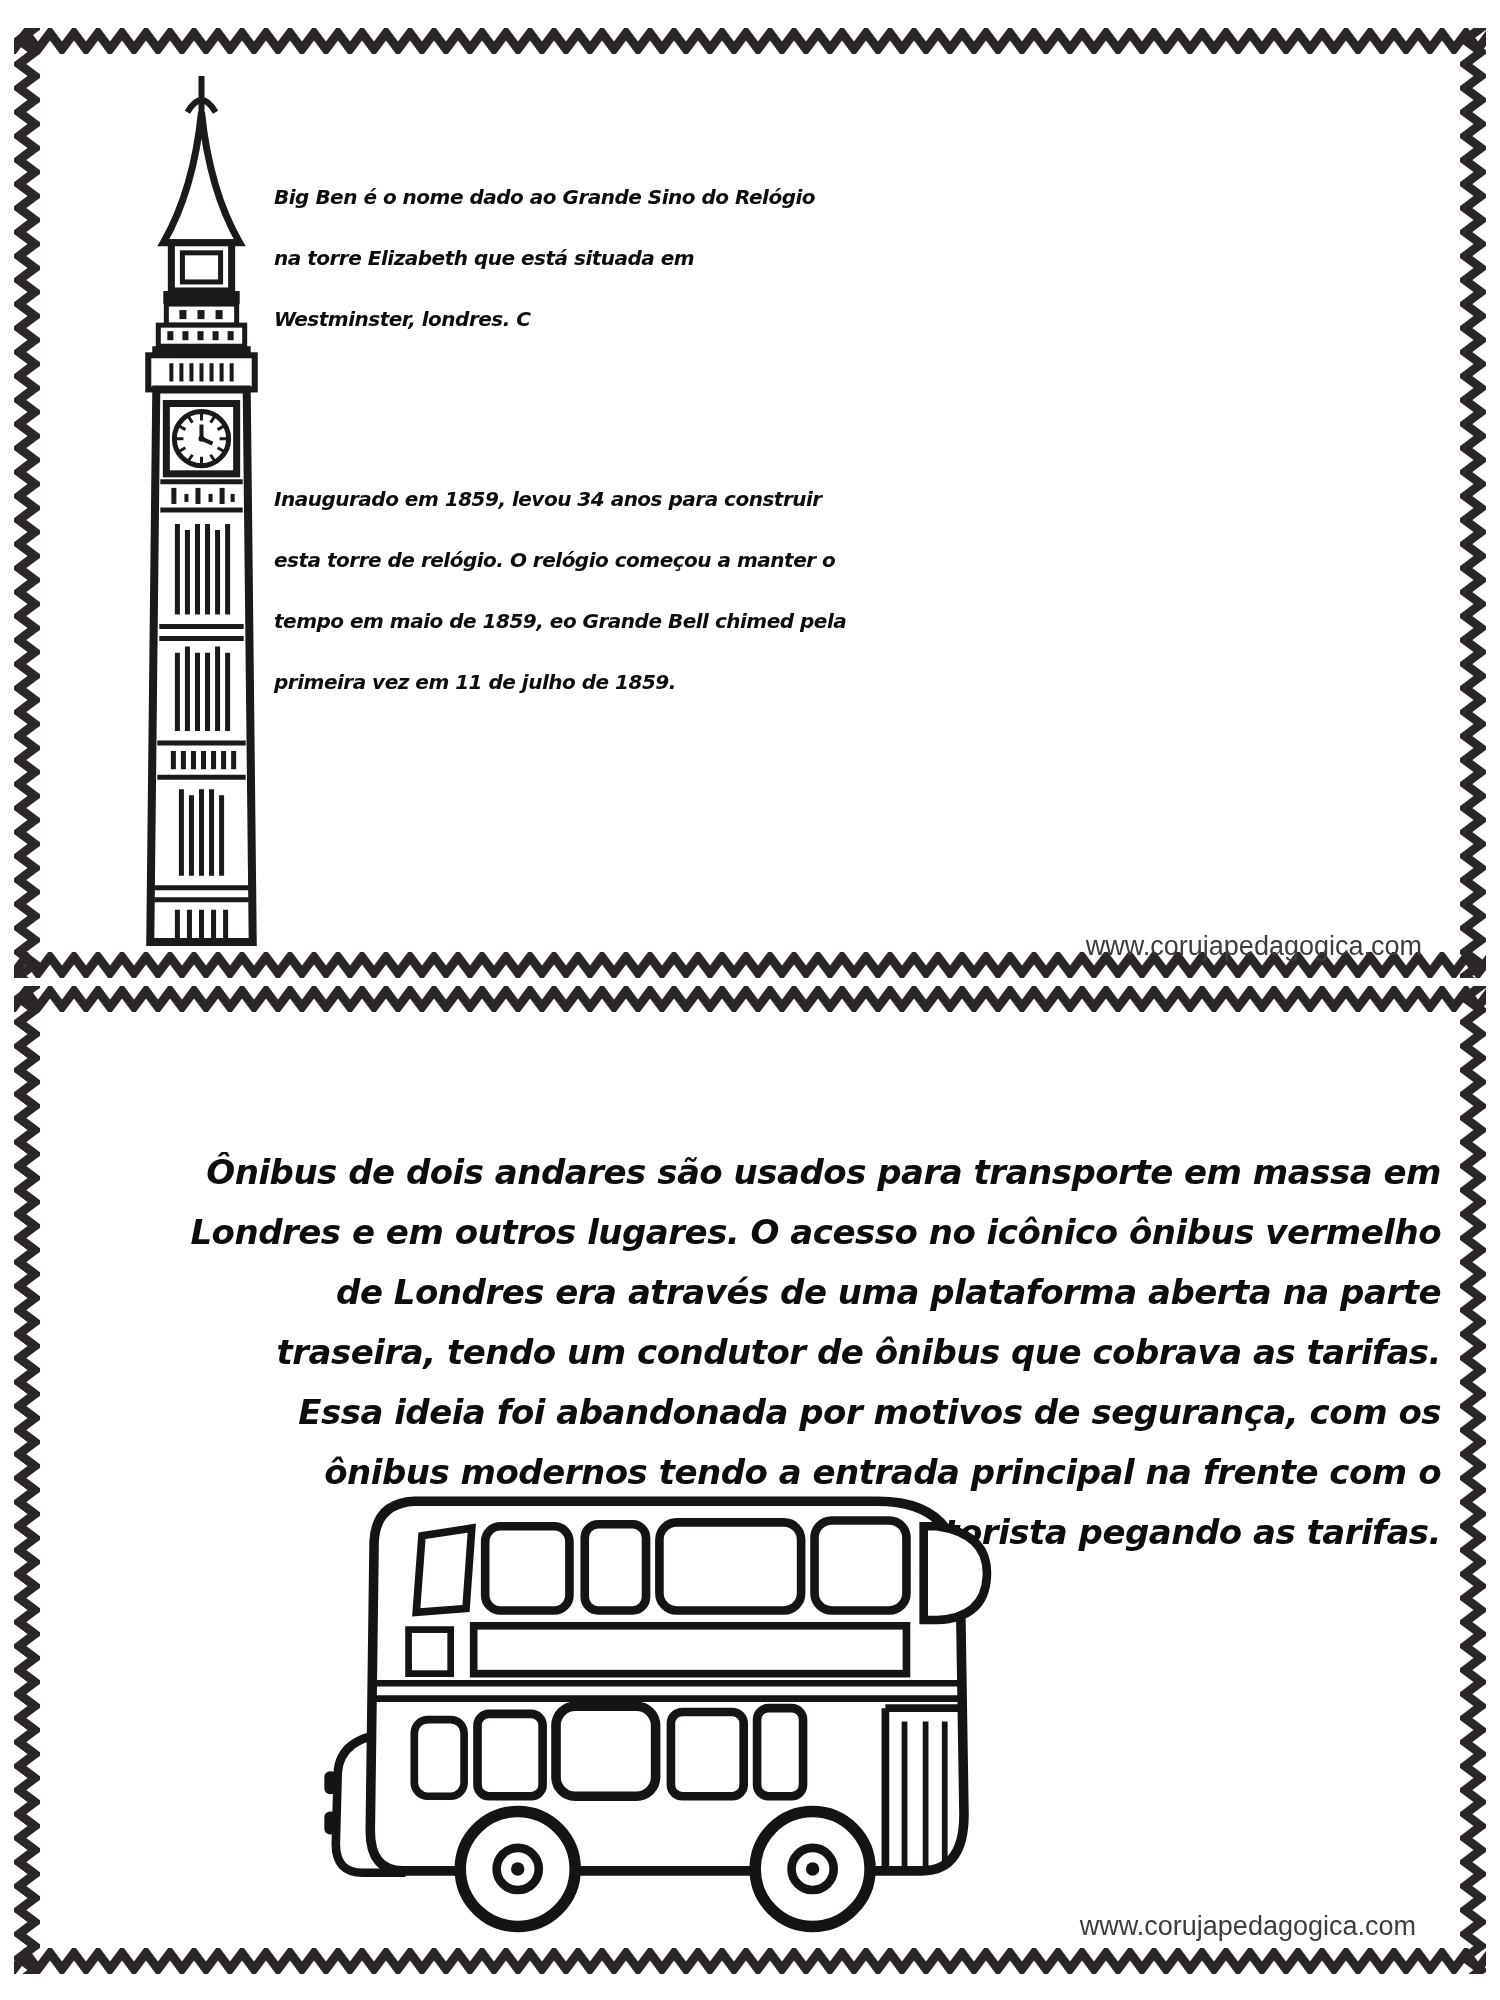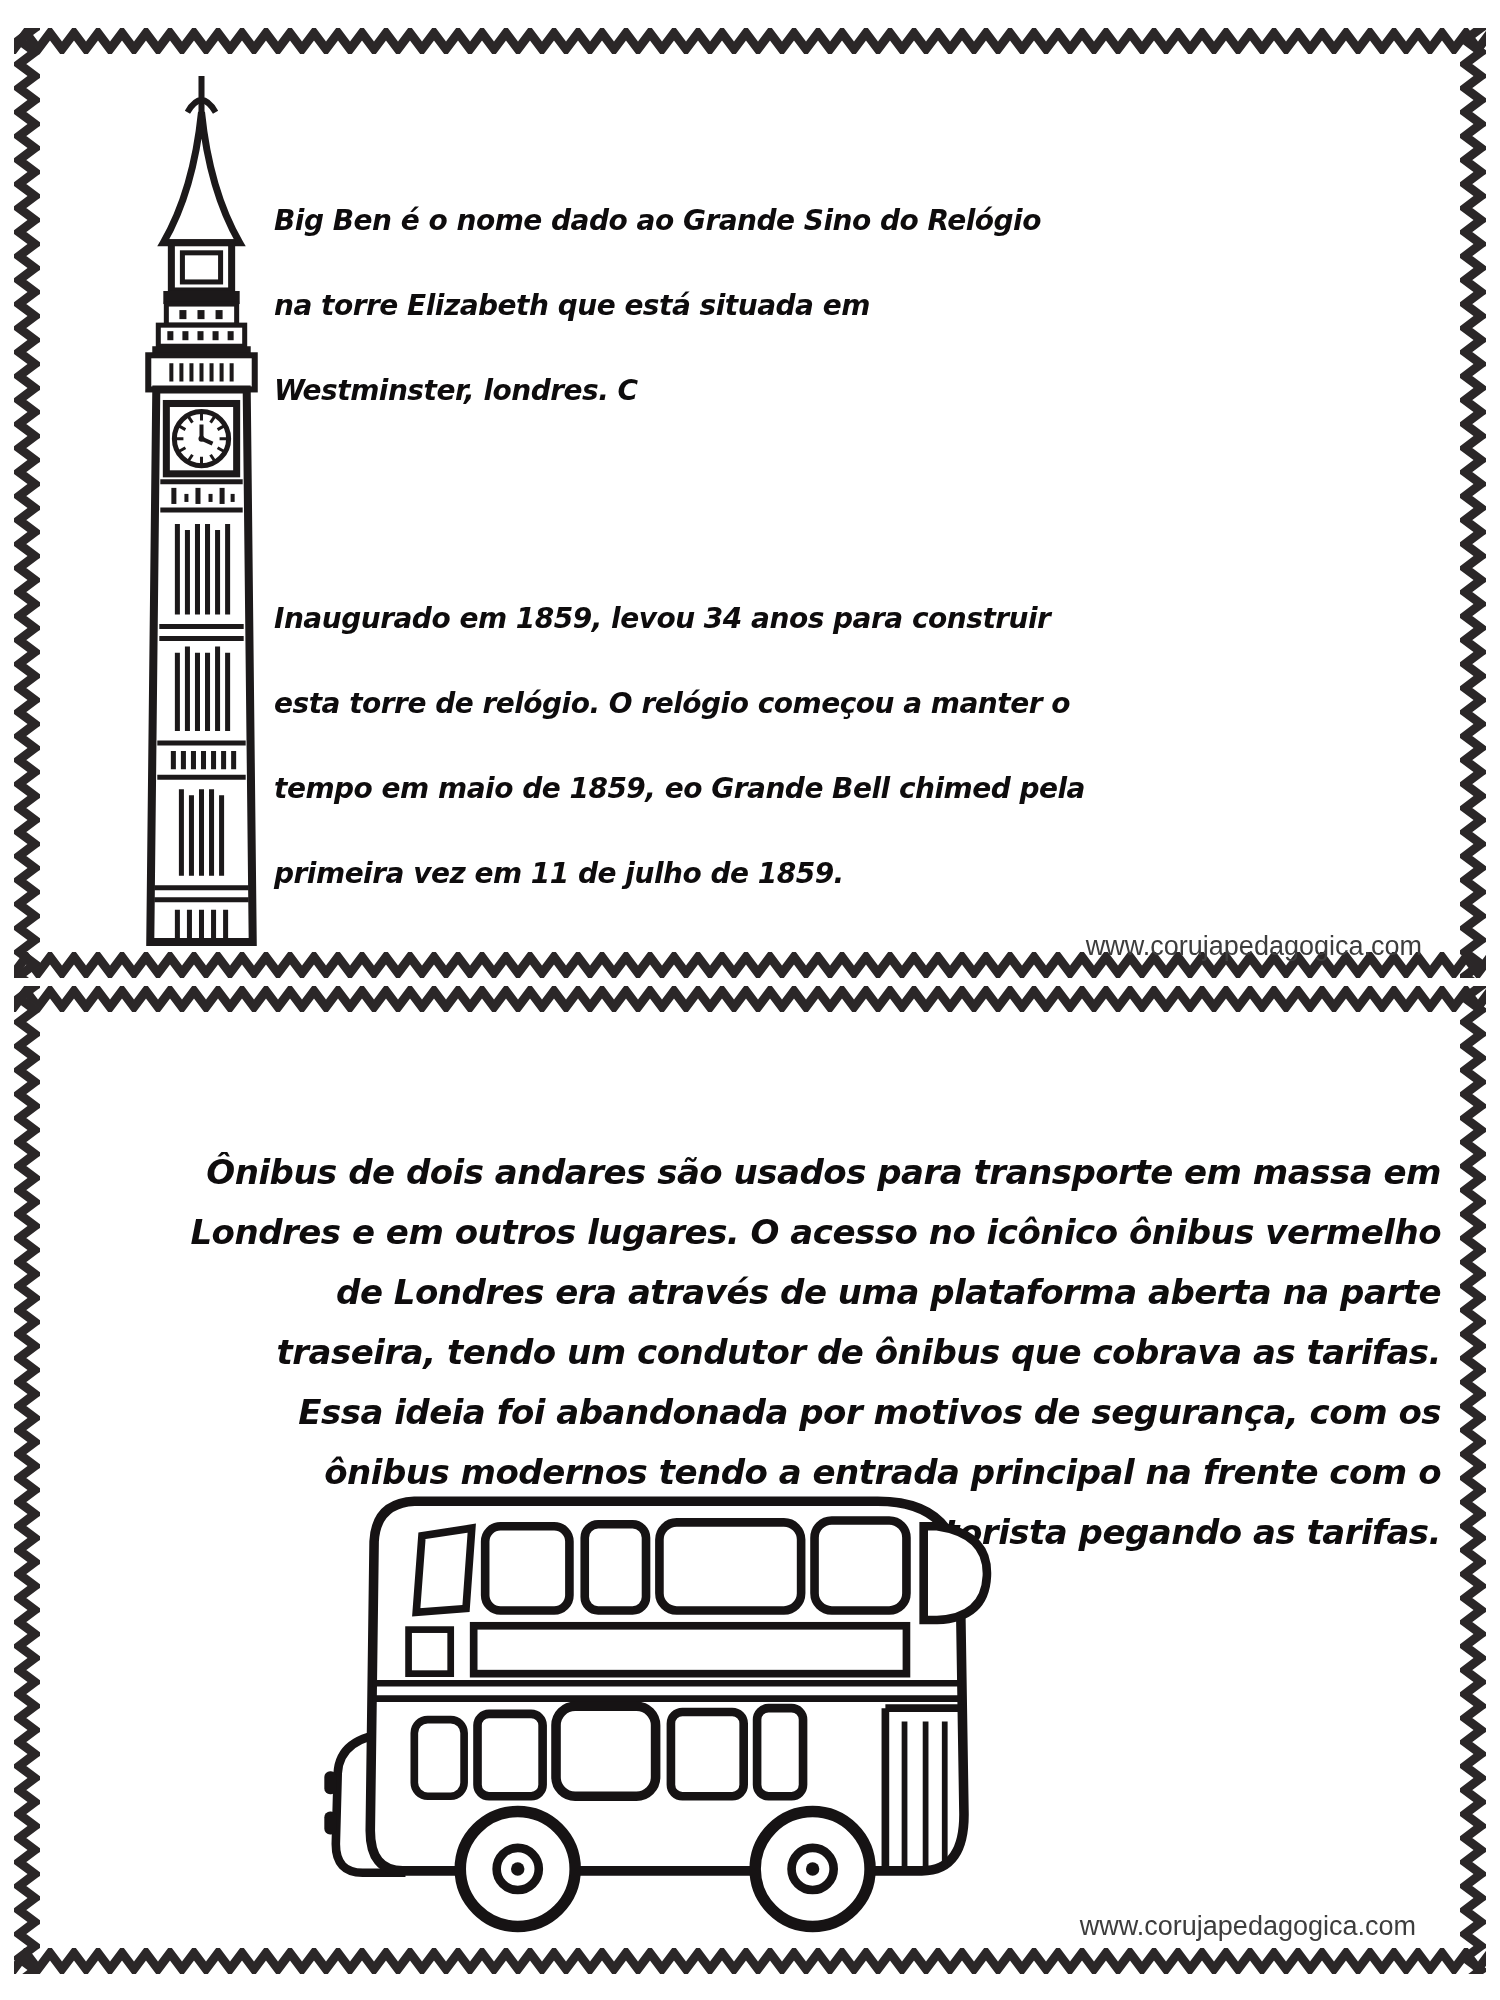--- a/index.html
+++ b/index.html
@@ -20,22 +20,22 @@
   .zz-right{top:0;right:0;width:26px;height:100%;}
 
   .hand{
     font-style:italic;
     font-weight:bold;
     color:#0e0c0d;
     letter-spacing:-0.5px;
     white-space:pre-line;
   }
   .text-col1{
-    position:absolute;left:260px;top:65px;width:1190px;
-    font-size:28px;line-height:85px;
+    position:absolute;left:260px;top:78px;width:1190px;
+    font-size:20px;line-height:61px;
   }
   .text-col1 p{margin:0 0 58px 0;}
   .text-col2{
     position:absolute;left:52px;top:79px;width:1392px;
     font-size:34px;line-height:60px;
   }
   .text-col2 p{margin:17px;text-align:right;}
 
   .tower-wrap{position:absolute;left:105px;top:44px;width:166px;height:884px;}
   .bus-wrap{position:absolute;left:300px;top:500px;width:710px;height:450px;}

